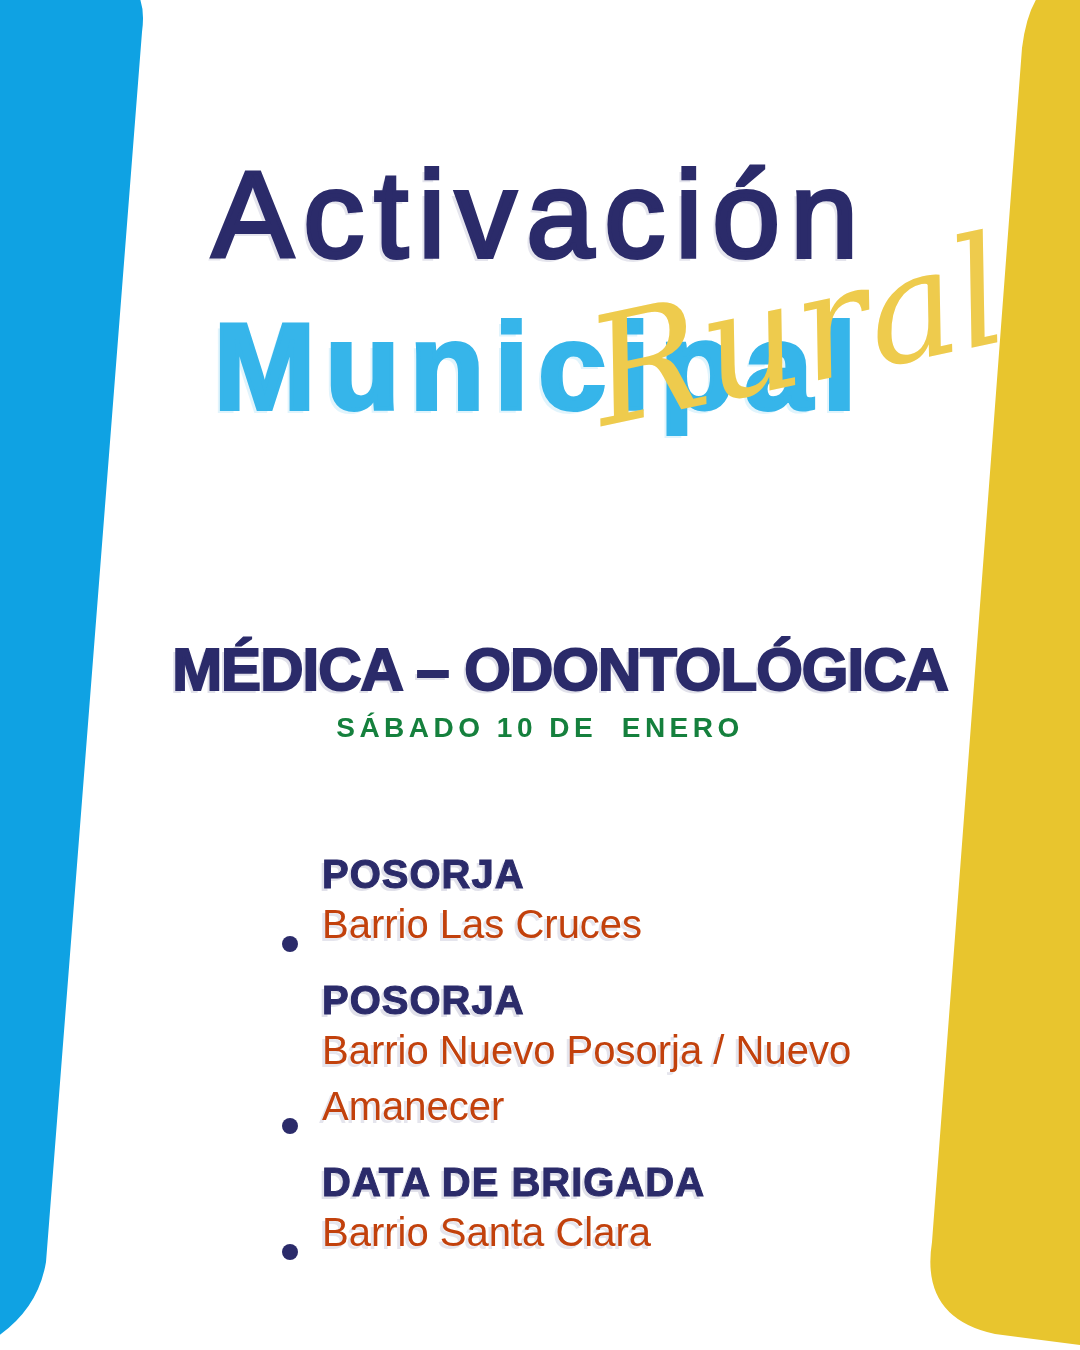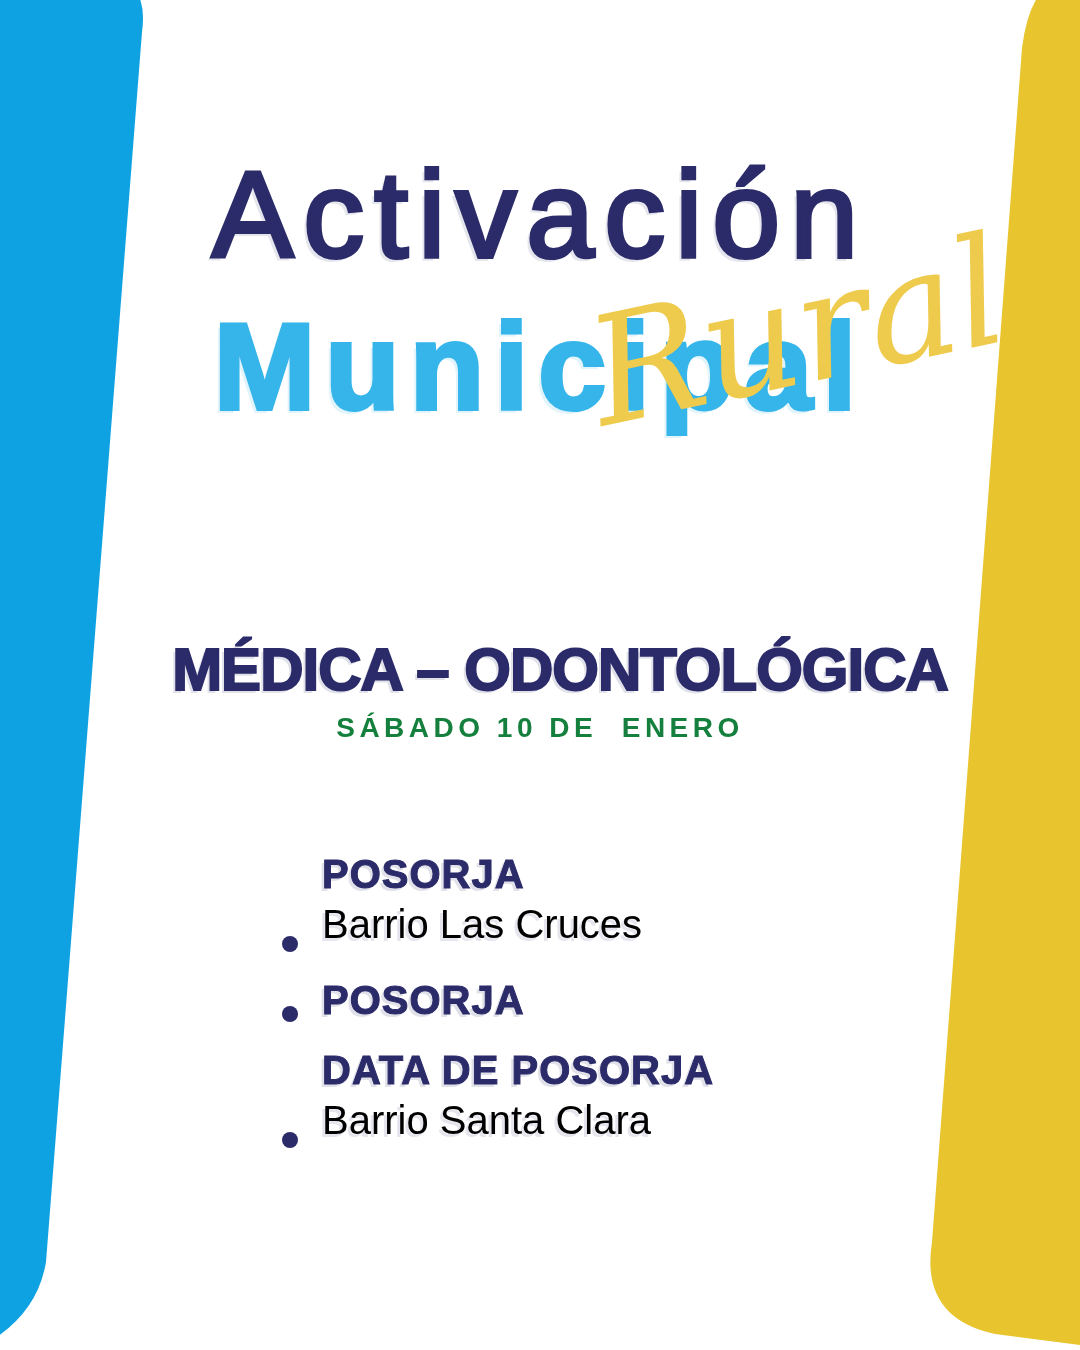--- a/index.html
+++ b/index.html
@@ -115,21 +115,21 @@
     line-height: 44px;
     color: #2b2b6a;
     -webkit-text-stroke: 1px #2b2b6a;
     text-shadow: -3px 3px 0 rgba(43,43,106,0.14);
   }
   .loc-detail {
     font-size: 40px;
     font-weight: 400;
     line-height: 56px;
     max-width: 600px;
-    color: #000000;
+    color: #c2410c;
     text-shadow: -3px 3px 0 rgba(43,43,106,0.12);
   }
 </style>
 </head>
 <body>
 
 <div class="poster">
 
   <svg class="bg-shapes" viewBox="0 0 1080 1350" aria-hidden="true">
     <path d="M -30 -30 L 95 -30 Q 150 -25 142 32 L 46 1262 Q 36 1322 -30 1352 Z" fill="#0fa2e3"></path>
@@ -155,26 +155,27 @@
       <div>
         <div class="loc-name">POSORJA</div>
         <div class="loc-detail">Barrio Las Cruces</div>
       </div>
     </li>
 
     <li class="loc-item">
       <span class="bullet-dot"></span>
       <div>
         <div class="loc-name">POSORJA</div>
+        <div class="loc-detail">Barrio Nuevo Posorja / Nuevo Amanecer</div>
       </div>
     </li>
 
     <li class="loc-item">
       <span class="bullet-dot"></span>
       <div>
-        <div class="loc-name">DATA DE POSORJA</div>
+        <div class="loc-name">DATA DE BRIGADA</div>
         <div class="loc-detail">Barrio Santa Clara</div>
       </div>
     </li>
 
   </ul>
 
 </div>
 
 </body></html>

